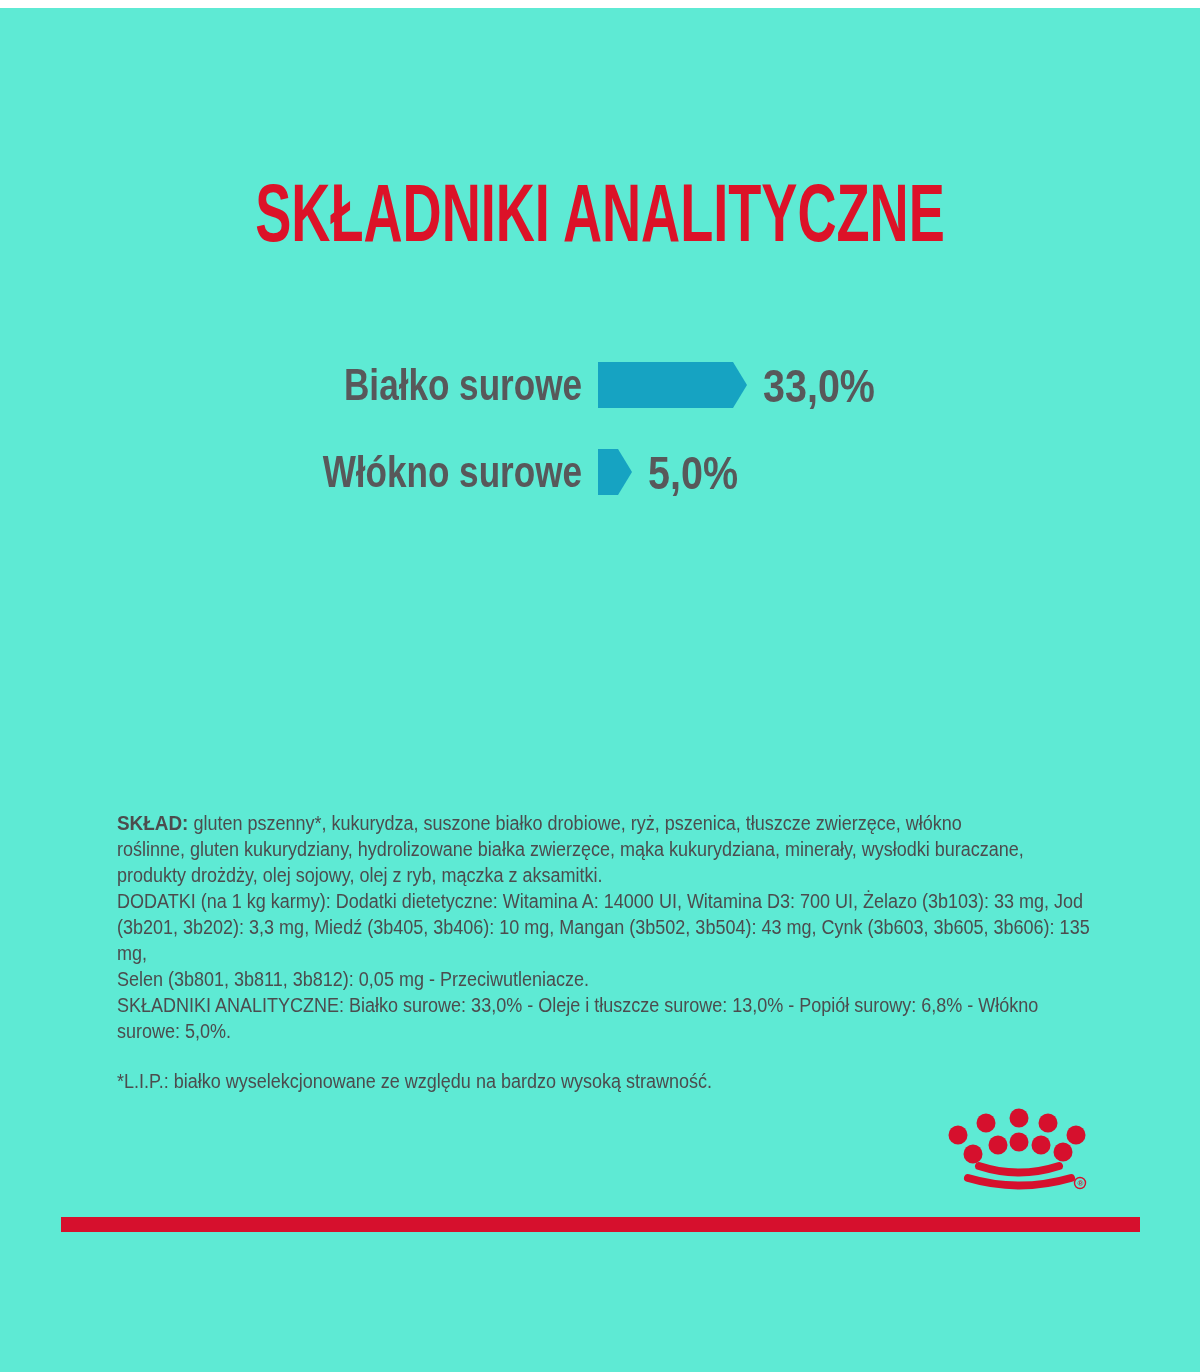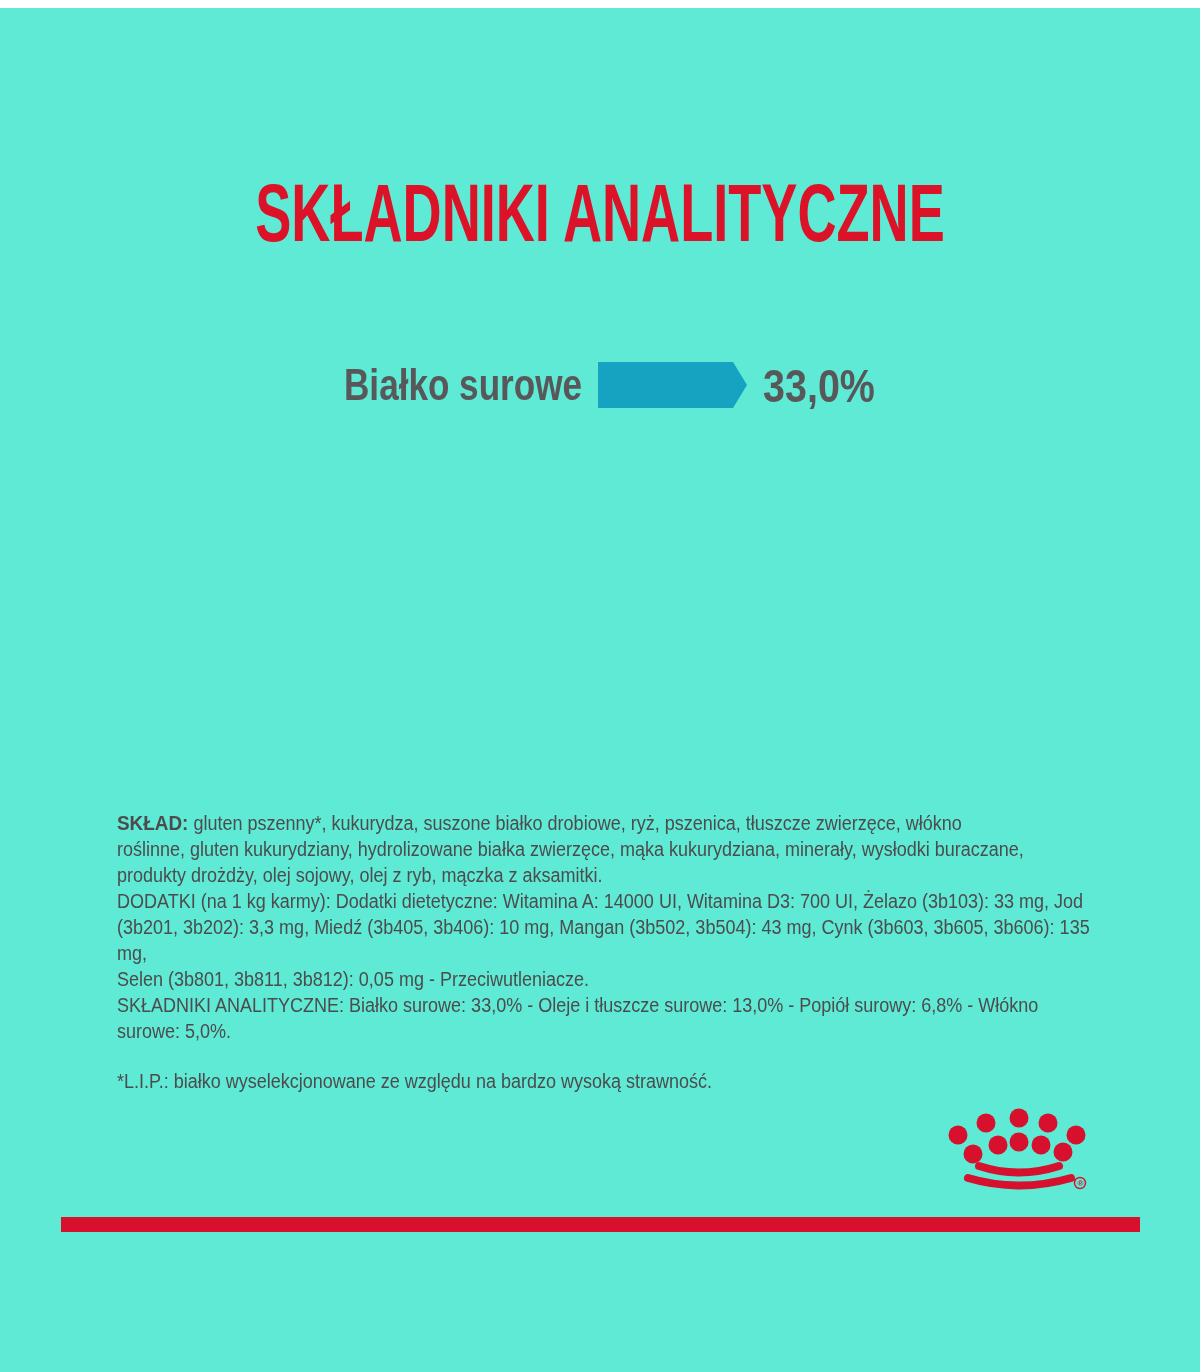--- a/index.html
+++ b/index.html
@@ -61,20 +61,25 @@
 <div class="page">
 
   <h1 class="title">SKŁADNIKI ANALITYCZNE</h1>
 
   <div class="chart">
     <div class="crow">
       <span class="lbl">Białko surowe</span>
       <span class="bar" style="width: 149px;"></span>
       <span class="pct">33,0%</span>
     </div>
+    <div class="crow">
+      <span class="lbl">Włókno surowe</span>
+      <span class="bar" style="width: 34px;"></span>
+      <span class="pct">5,0%</span>
+    </div>
   </div>
 
   <div class="textblock">
     <p><strong>SKŁAD:</strong><span> gluten pszenny*, kukurydza, suszone białko drobiowe, ryż, pszenica, tłuszcze zwierzęce, włókno
 roślinne, gluten kukurydziany, hydrolizowane białka zwierzęce, mąka kukurydziana, minerały, wysłodki buraczane,
 produkty drożdży, olej sojowy, olej z ryb, mączka z aksamitki.</span></p>
     <p>DODATKI (na 1 kg karmy): Dodatki dietetyczne: Witamina A: 14000 UI, Witamina D3: 700 UI, Żelazo (3b103): 33 mg, Jod
 (3b201, 3b202): 3,3 mg, Miedź (3b405, 3b406): 10 mg, Mangan (3b502, 3b504): 43 mg, Cynk (3b603, 3b605, 3b606): 135 mg,
 Selen (3b801, 3b811, 3b812): 0,05 mg - Przeciwutleniacze.</p>
     <p>SKŁADNIKI ANALITYCZNE: Białko surowe: 33,0% - Oleje i tłuszcze surowe: 13,0% - Popiół surowy: 6,8% - Włókno

